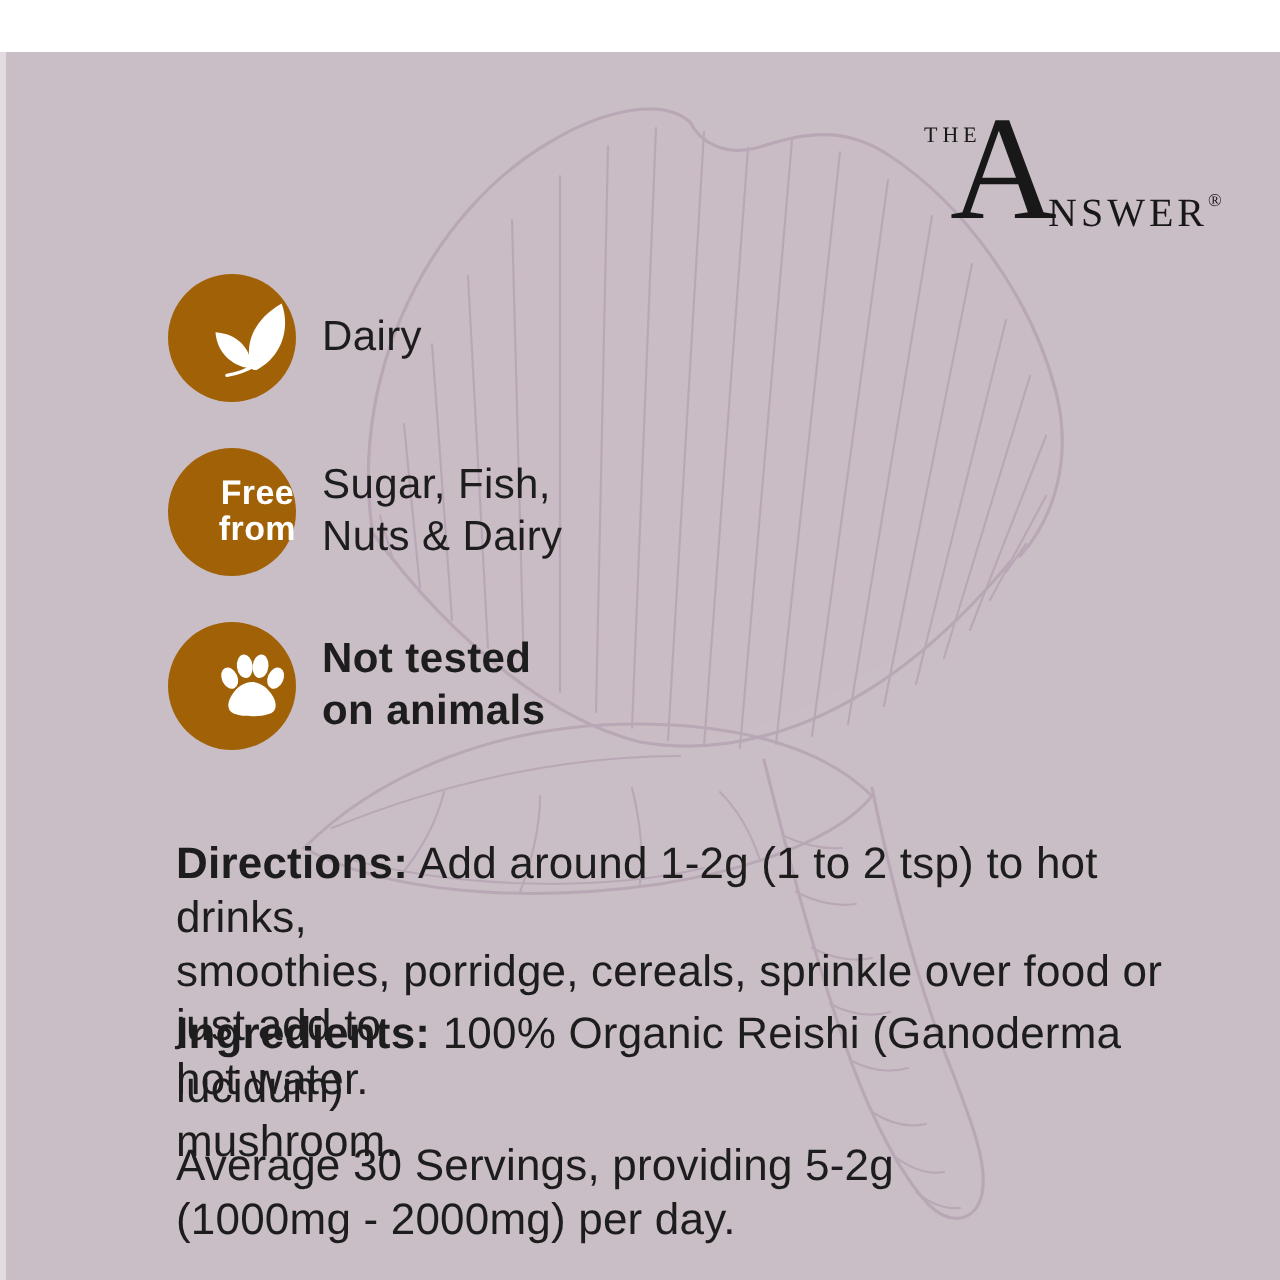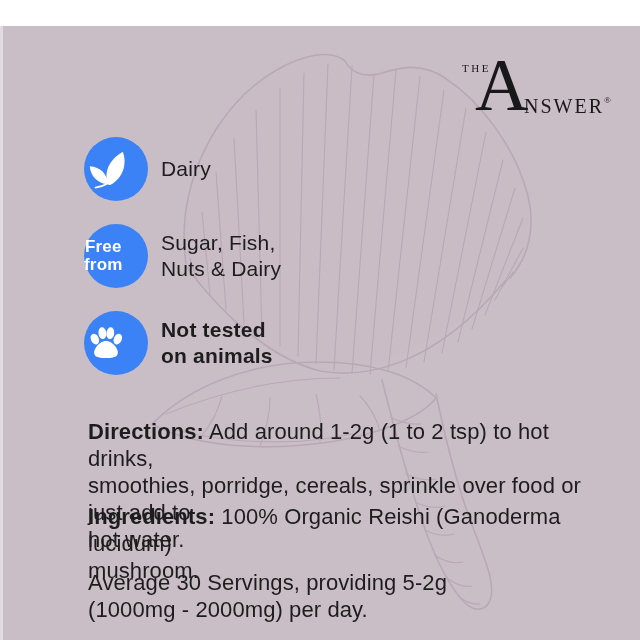--- a/index.html
+++ b/index.html
@@ -17,22 +17,22 @@
   .logo{position:absolute;top:36px;left:458px;width:160px;height:60px;
         font-family:"Liberation Serif", serif;color:#181818;}
   .logo-the{position:absolute;left:4px;top:0;font-size:11px;letter-spacing:2.5px;font-weight:400;}
   .logo-a{position:absolute;left:17px;top:-14px;font-size:74px;line-height:1;font-weight:400;}
   .logo-rest{position:absolute;left:66px;top:33px;font-size:20px;letter-spacing:2px;}
   .logo-reg{font-size:9px;vertical-align:10px;letter-spacing:0;}
 
   
   .badge{position:absolute;display:flex;align-items:center;gap:13px;}
   .badge-circle{
-    width:64px;height:64px;border-radius:50%;background:#3b82f6;flex:none;
-    display:flex;align-items:center;justify-content:flex-start;
+    width:64px;height:64px;border-radius:50%;background:#a16207;flex:none;
+    display:flex;align-items:center;justify-content:flex-end;
   }
   .badge-label{font-size:21px;line-height:26px;white-space:pre-line;letter-spacing:0.2px;}
   .free-from-text{
     color:#ffffff;font-weight:bold;font-size:17px;line-height:18px;
     text-align:center;white-space:pre-line;letter-spacing:0.2px;
   }
   .b0{left:84px;top:111px;}
   .b1{left:342px;top:113px;}
   .b2{left:84px;top:198px;}
   .b3{left:342px;top:193px;}

